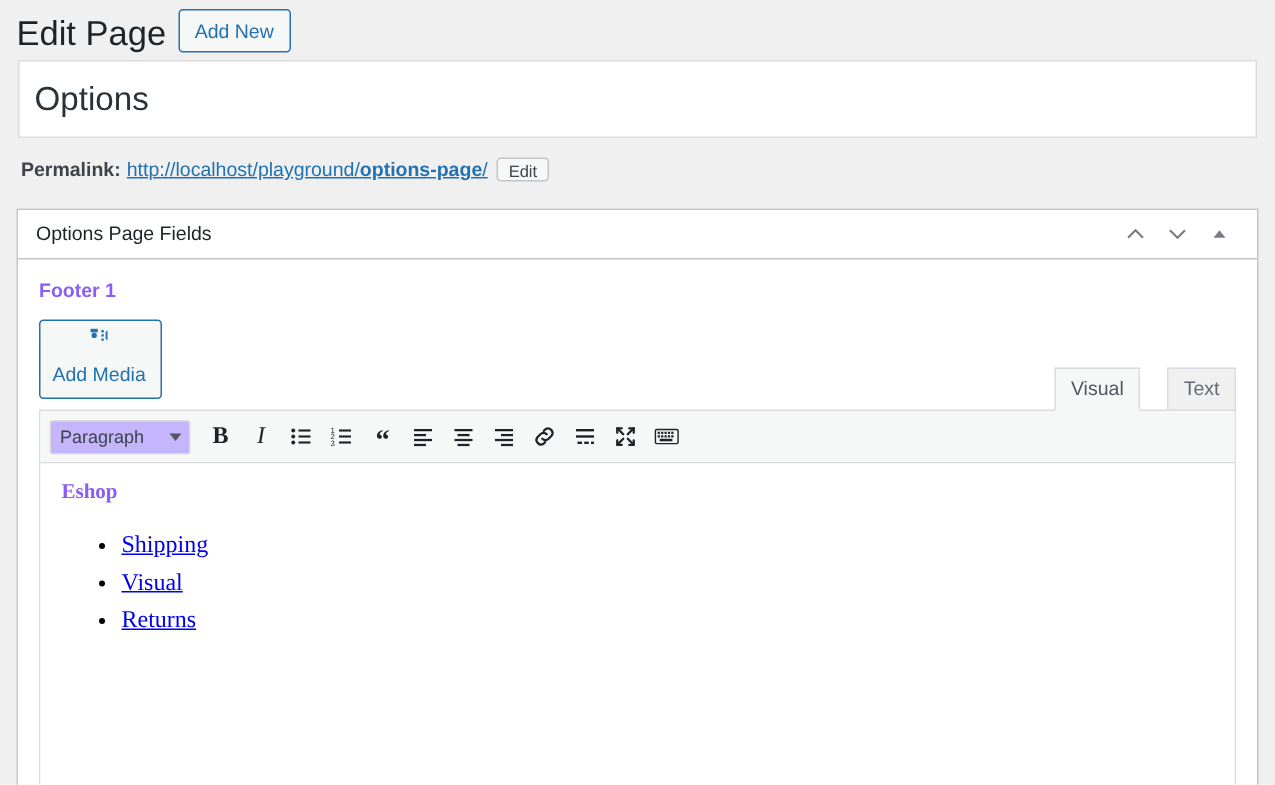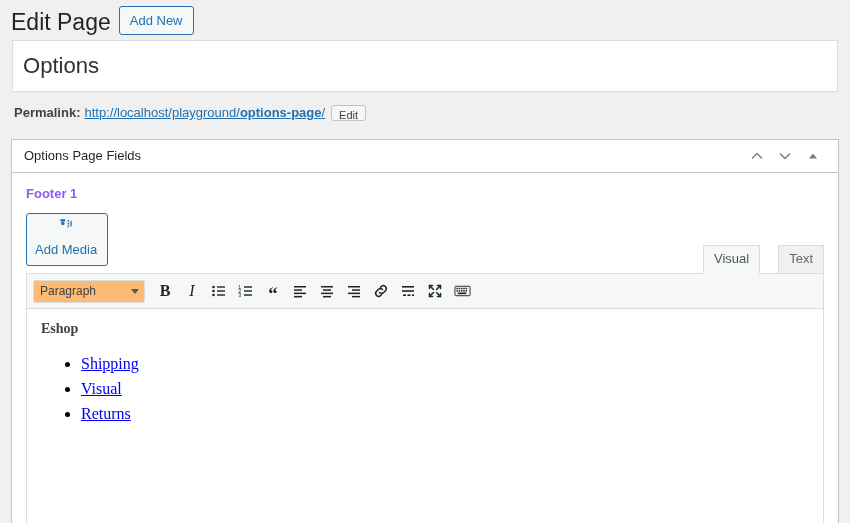--- a/index.html
+++ b/index.html
@@ -224,27 +224,27 @@
     border-bottom: 1px solid #dcdcde;
     display: flex;
     align-items: center;
     padding: 5px 4px;
     gap: 1px;
     flex-wrap: wrap;
   }
   .tb-select {
     appearance: none;
     -webkit-appearance: none;
-    background: #fdba74;
+    background: #c4b5fd;
     border: 1px solid #dcdcde;
     border-radius: 2px;
     font-size: 12px;
     color: #3c434a;
     height: 23px;
-    width: 112px;
+    width: 94px;
     padding: 0 10px 0 6px;
     margin: 0 6px 0 2px;
     cursor: pointer;
     font-family: "Liberation Sans", sans-serif;
     position: relative;
   }
   .tb-select-wrap {
     position: relative;
     display: inline-block;
   }
@@ -299,21 +299,21 @@
     font-family: "Liberation Serif", serif;
     font-size: 16px;
     color: #000;
     line-height: 1.5;
   }
   .editor-content h3 {
     font-size: 14px;
     font-weight: bold;
     margin: 0 0 6px 0;
     font-family: "Liberation Serif", serif;
-    color: #404040;
+    color: #8b5cf6;
     line-height: 1.2;
   }
   .editor-content ul {
     margin: 16px 0 0 0;
     padding-left: 40px;
     list-style: disc;
   }
   .editor-content ul li {
     margin: 0 0 4px 0;
     line-height: 1.3;

